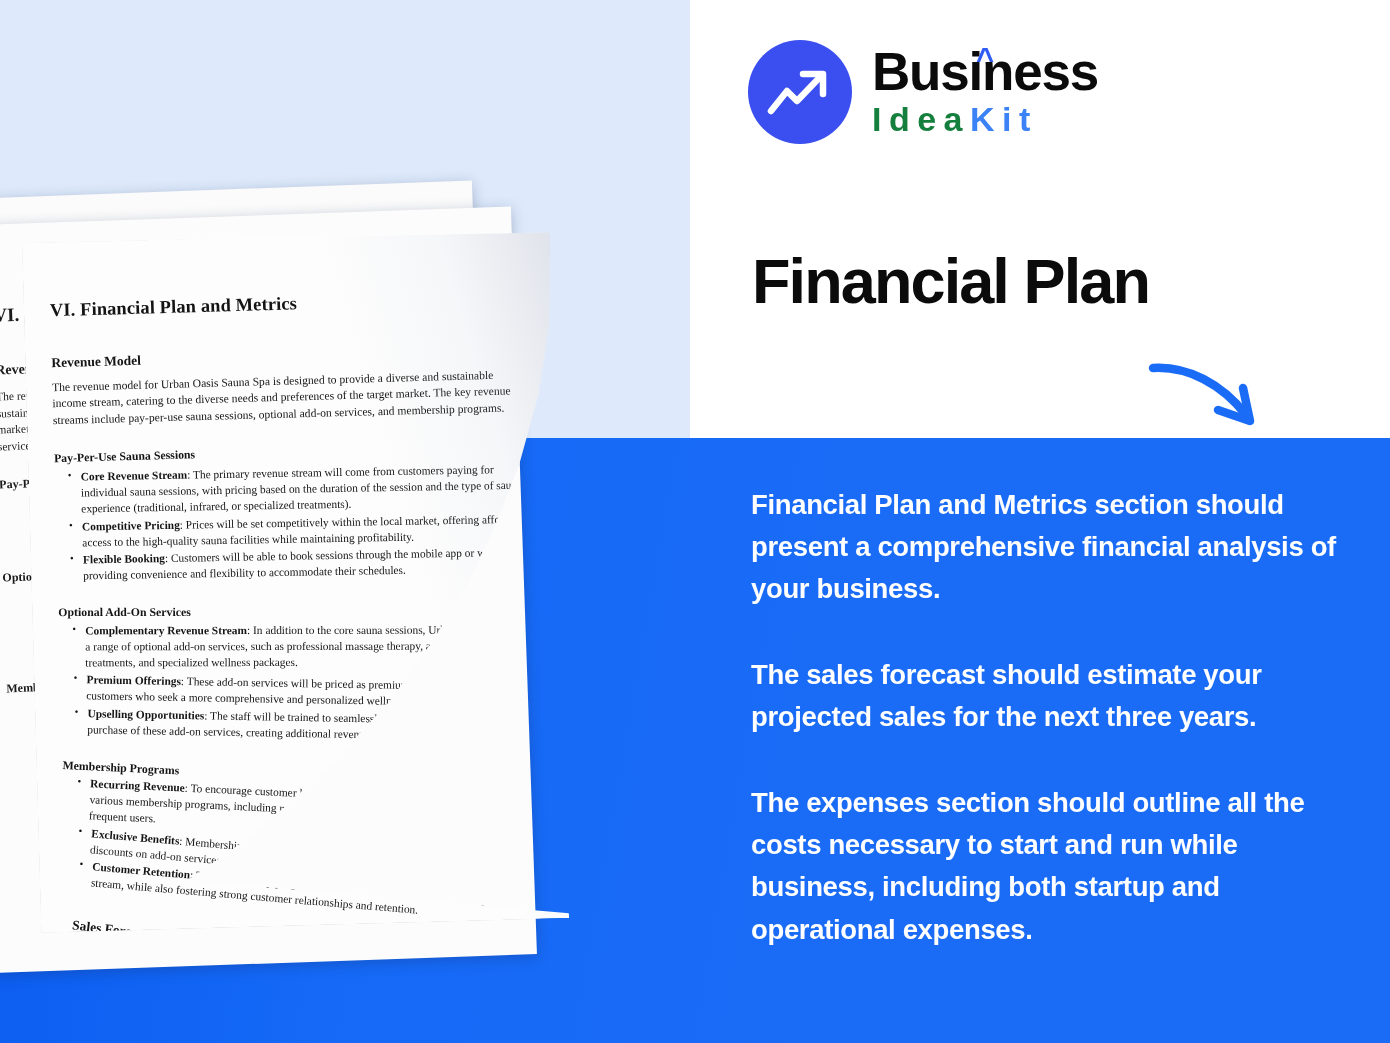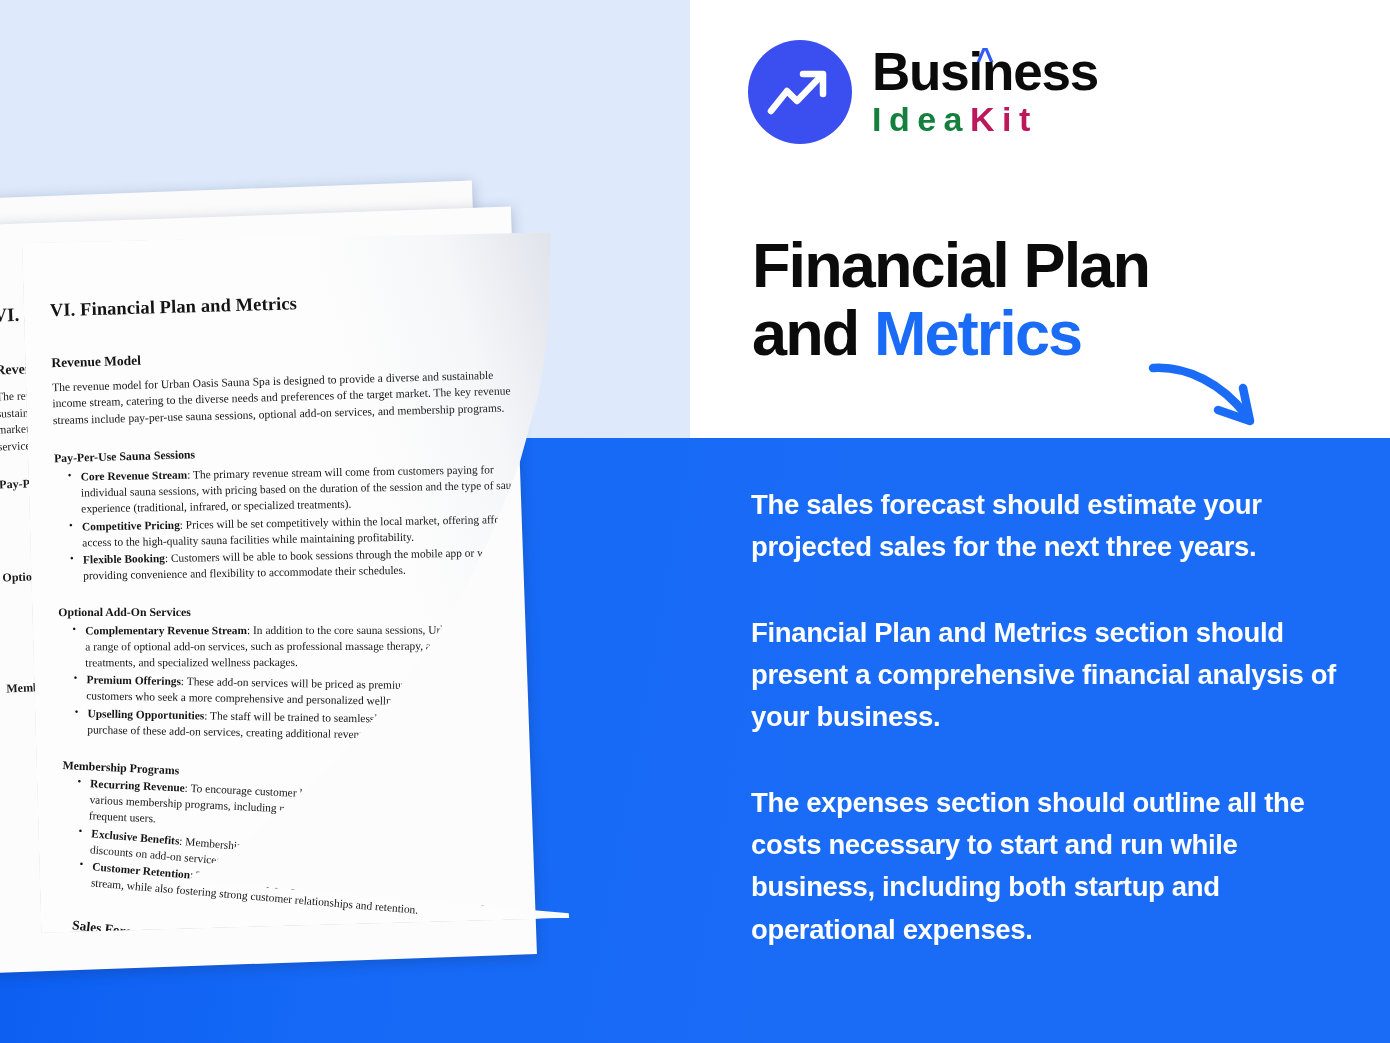--- a/index.html
+++ b/index.html
@@ -226,27 +226,27 @@
   }
   .logo-line2 {
     font-size: 34px;
     font-weight: bold;
     letter-spacing: 7.5px;
     line-height: 1.1;
     margin-top: 2px;
     white-space: nowrap;
   }
   .logo-line2 .idea { color: #15803d; }
-  .logo-line2 .kit  { color: #be185d; }
+  .logo-line2 .kit  { color: #3b82f6; }
 
   
   .headline {
     position: absolute;
     left: 752px;
-    top: 231px;
+    top: 247px;
     width: 560px;
     font-size: 63px;
     font-weight: bold;
     line-height: 1.08;
     letter-spacing: -1.9px;
     color: #0b0b0b;
   }
   .headline .accent { color: #1a6cf7; }
 
   .arrow-svg {
@@ -361,27 +361,26 @@
         <span class="caret-accent">^</span>
       </div>
       <div class="logo-line2">
         <span class="idea">Idea</span><span class="kit">Kit</span>
       </div>
     </div>
   </div>
 
   <div class="headline">
     <div>Financial Plan</div>
-    <div><span>and </span><span class="accent">Metrics</span></div>
   </div>
 
   <svg class="arrow-svg" viewBox="0 0 130 80">
     <path d="M5,10 C40,8 74,26 98,57" fill="none" stroke="#1a6cf7" stroke-width="8.5" stroke-linecap="round"></path>
     <path d="M70,52 L102,63 L95,30" fill="none" stroke="#1a6cf7" stroke-width="8.5" stroke-linecap="round" stroke-linejoin="round"></path>
   </svg>
 
   <div class="panel-copy">
+    <p>Financial Plan and Metrics section should present a comprehensive financial analysis of your business.</p>
     <p>The sales forecast should estimate your projected sales for the next three years.</p>
-    <p>Financial Plan and Metrics section should present a comprehensive financial analysis of your business.</p>
     <p>The expenses section should outline all the costs necessary to start and run while business, including both startup and operational expenses.</p>
   </div>
 
 </div>
 
 </body></html>

